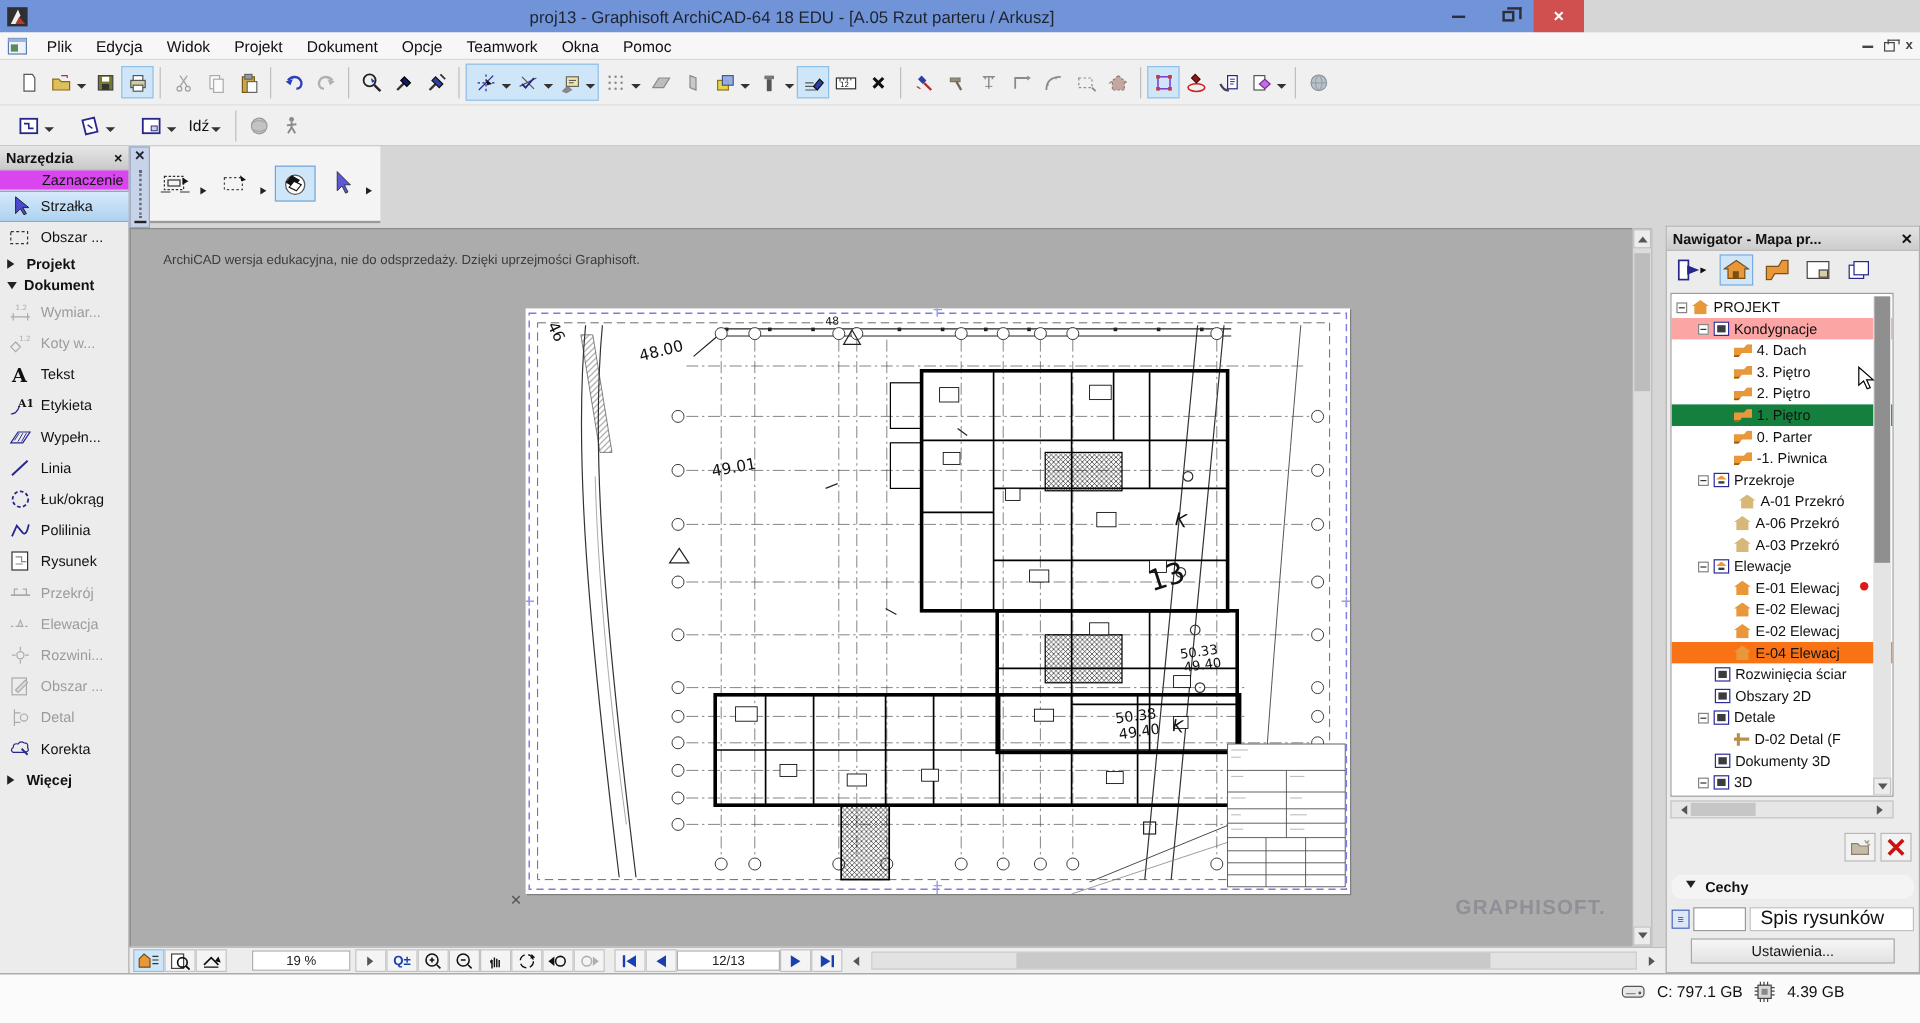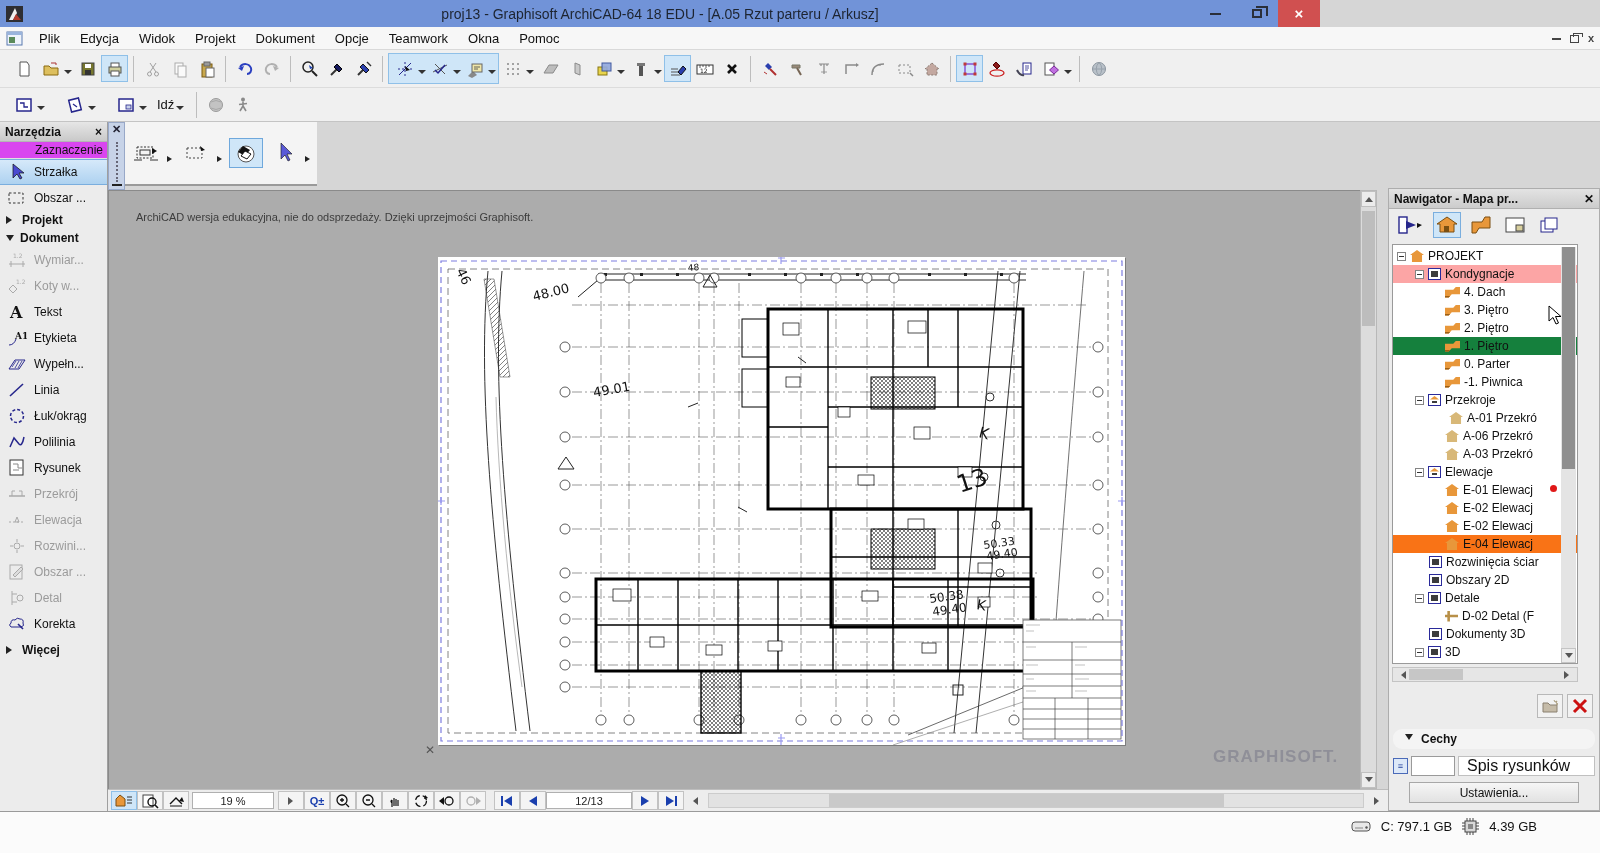--- a/index.html
+++ b/index.html
@@ -831,21 +831,21 @@
         <path d="M14,12 l3,3" stroke="#111" stroke-width="1.6"></path>
       </svg>
     </span>
   <span class="fbtn">
       <svg width="18" height="16">
         <path d="M3,11 L9,5 L15,11" fill="none" stroke="#111" stroke-width="1.4"></path>
         <polygon points="15,4 17,9 12,8" fill="#111"></polygon>
         <path d="M3,13 h12" stroke="#111"></path>
       </svg>
     </span>
-  <span class="ffield" style="width:82px;margin-left:3px">19 %</span>
+  <span class="ffield" style="width:82px;margin-left:21px">19 %</span>
   <span class="fbtn" style="margin-left:4px">
       <span class="tri-rt"></span>
     </span>
   <span class="fbtn">Q±</span>
   <span class="fbtn">
       <svg width="16" height="16">
         <circle cx="7" cy="7" r="5" fill="none" stroke="#111" stroke-width="1.3"></circle>
         <path d="M5,7 h4 M7,5 v4 M11,11 l3,3" stroke="#111" stroke-width="1.3"></path>
       </svg>
     </span>

